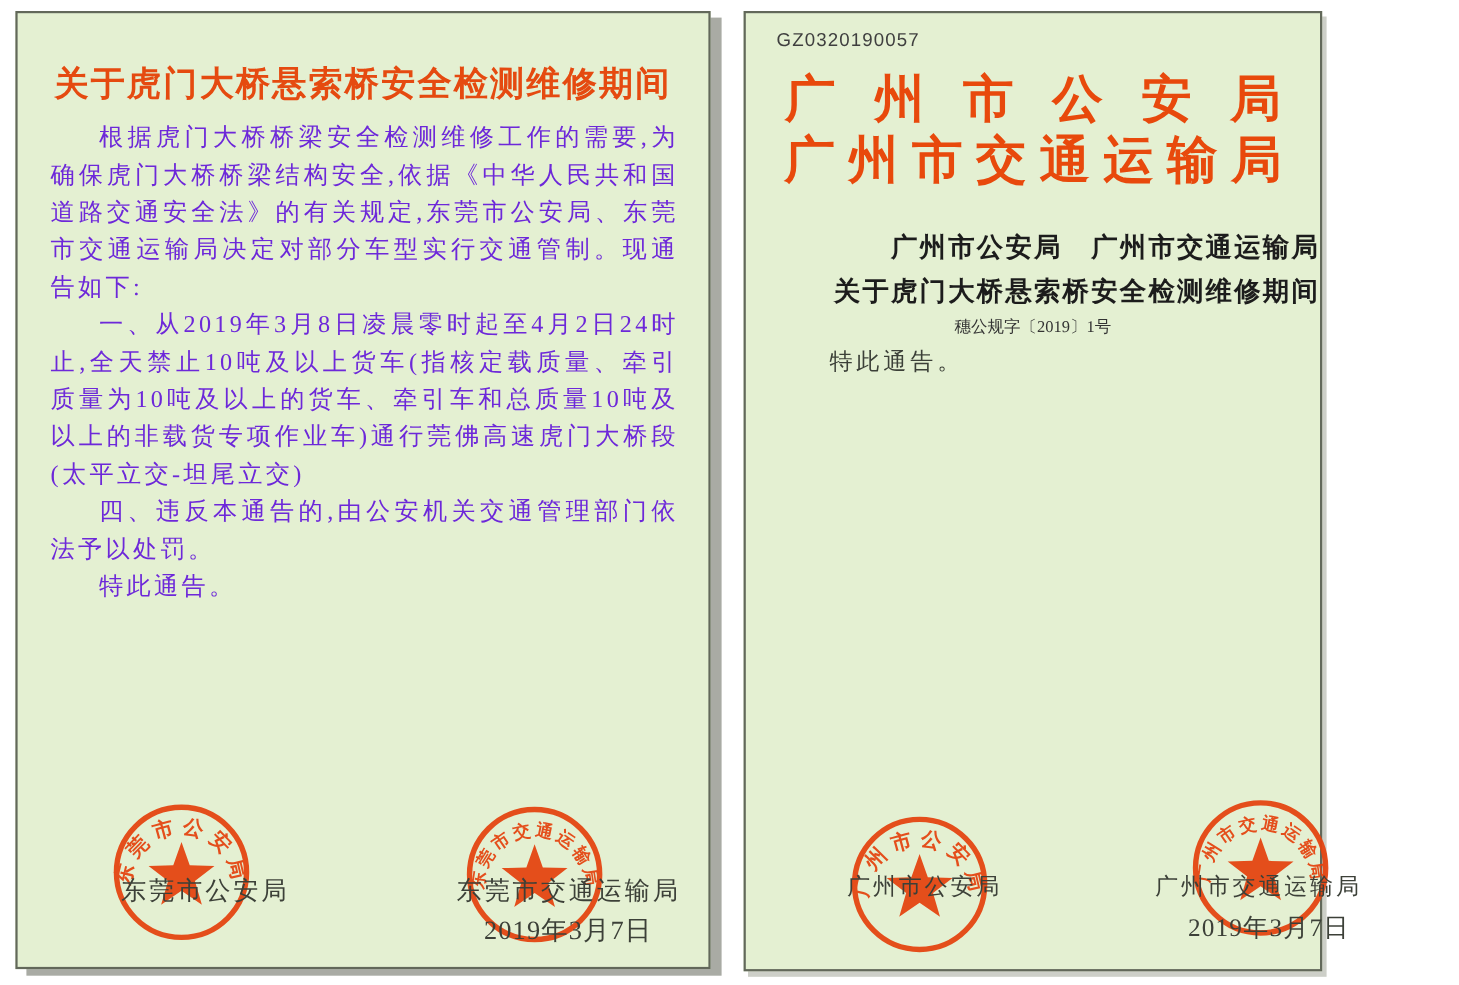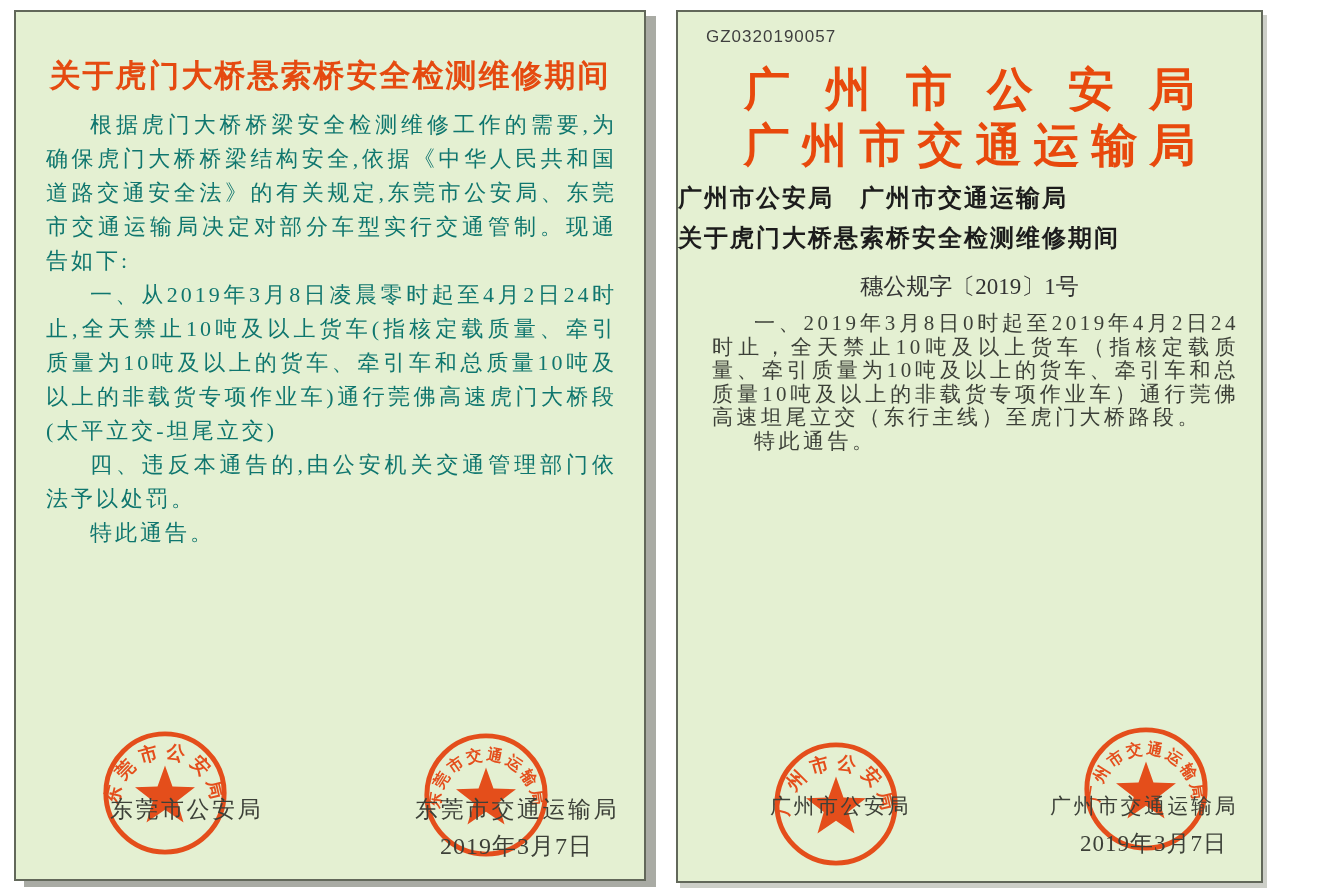--- a/index.html
+++ b/index.html
@@ -3,41 +3,41 @@
 <meta charset="utf-8">
 <style>
   * { margin:0; padding:0; box-sizing:border-box; }
   html,body { width:1326px; height:895px; background:#ffffff; overflow:hidden;
               font-family:"Liberation Serif","DejaVu Serif",serif; }
   .canvas { position:relative; width:1326px; height:895px; background:#ffffff; }
 
   .page { position:absolute; background:#e4f0d2; border:2px solid #62685a; }
   .page-left  { left:14px;  top:10px; width:632px; height:871px;
                 box-shadow:10px 6px 0 0 #a9aba4; }
-  .page-right { left:676px; top:10px; width:587px; height:873px;
+  .page-right { left:676px; top:10px; width:526px; height:873px;
                 box-shadow:4px 5px 0 0 #cdcfc8; }
 
   
   .l-title { margin-top:42px; text-align:center; color:#e54a10; font-weight:bold;
              font-size:31px; line-height:44px; letter-spacing:2px; }
-  .l-body  { margin-top:10px; padding:0 27px 0 30px; color:#0f766e;
+  .l-body  { margin-top:10px; padding:0 27px 0 30px; color:#6d28d9;
              font-size:22px; line-height:34px; letter-spacing:3px;
              text-align:justify; }
   .l-body p { text-indent:2em; }
 
   
   .gz-number { position:absolute; left:28px; top:15px; color:#3f3f3f;
                font-size:17px; letter-spacing:1px;
                font-family:"Liberation Sans","DejaVu Sans",sans-serif; }
   .masthead { margin-top:50px; text-align:center; color:#e8490c; font-weight:bold; }
   .masthead .m1 { font-size:46px; line-height:56px; letter-spacing:35px; text-indent:35px; }
   .masthead .m2 { font-size:46px; line-height:56px; letter-spacing:12px; text-indent:12px; }
-  .r-heads { margin-top:4px; text-align:left; color:#1c1c1c; font-weight:bold;
+  .r-heads { margin-top:32px; text-align:right; color:#1c1c1c; font-weight:bold;
              font-size:24px; line-height:40px; letter-spacing:2px; }
-  .r-ref   { margin-top:13px; text-align:center; color:#333333; font-size:23px; }
+  .r-ref   { margin-top:2px; text-align:center; color:#333333; font-size:15px; }
   .r-body  { margin-top:10px; padding:0 22px 0 34px; color:#3c4038;
              font-size:21px; line-height:23.5px; letter-spacing:3.5px;
              text-align:justify; }
   .r-body p { text-indent:2em; }
 
   
   .sig  { position:absolute; color:#3c4038; white-space:nowrap; }
   .sig-l { font-size:23px; letter-spacing:2.5px; }
   .sig-r { font-size:21px; letter-spacing:2.5px; }
   .date-l { font-size:24px; letter-spacing:1px; }
@@ -110,21 +110,20 @@
       <div class="m2">广州市交通运输局</div>
     </div>
 
     <div class="r-heads">
       <div>广州市公安局　广州市交通运输局</div>
       <div>关于虎门大桥悬索桥安全检测维修期间</div>
     </div>
     <div class="r-ref">穗公规字〔2019〕1号</div>
 
     <div class="r-body">
-      <p>一、2019年3月8日0时起至2019年4月2日24时止，全天禁止10吨及以上货车（指核定载质量、牵引质量为10吨及以上的货车、牵引车和总质量10吨及以上的非载货专项作业车）通行莞佛高速坦尾立交（东行主线）至虎门大桥路段。</p>
       <p>特此通告。</p>
     </div>
 
     <svg class="seal rp-seal1" width="138" height="138" viewBox="0 0 140 140">
       <circle cx="70" cy="70" r="60" fill="none" stroke="#e5420e" stroke-width="5"></circle>
       <polygon fill="#e5420e" points="70,42 77.6,63.5 100.4,64.1 82.4,78 88.8,99.9 70,87 51.2,99.9 57.6,78 39.6,64.1 62.4,63.5"></polygon>
       <path id="arc-r1" d="M 26,98 A 47,47 0 1 1 114,98" fill="none"></path>
       <text class="seal-text-short" text-anchor="middle">
         <textPath href="#arc-r1" startOffset="50%">广州市公安局</textPath>
       </text>

